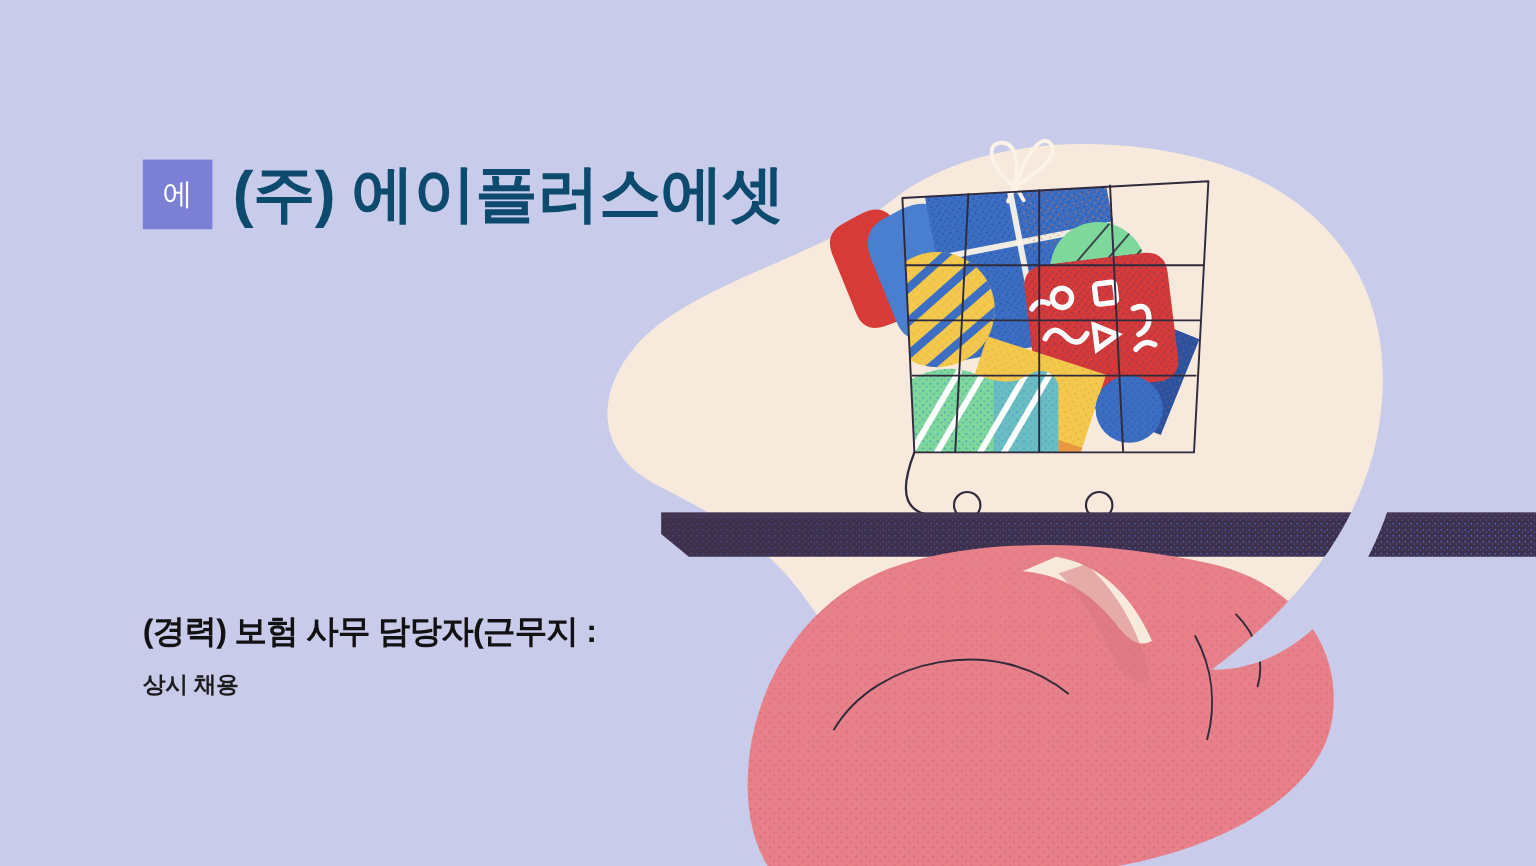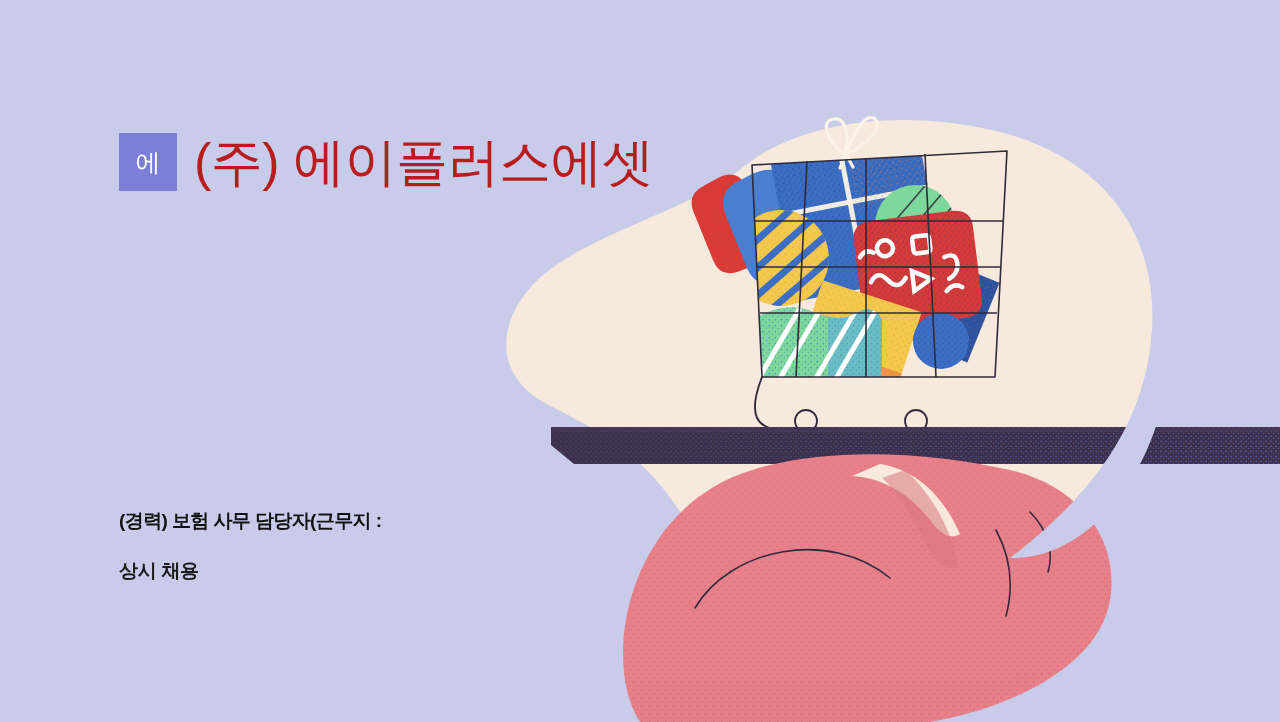--- a/index.html
+++ b/index.html
@@ -55,32 +55,32 @@
     color: #ffffff;
     font-size: 25px;
     font-weight: 400;
     line-height: 1;
     font-family: "Liberation Sans", "DejaVu Sans", sans-serif;
   }
 
   .company-title {
     margin-left: 17px;
     font-size: 52px;
-    font-weight: 400;
-    color: #b91c1c;
+    font-weight: 700;
+    color: #0c4a6e;
     letter-spacing: -0.5px;
     line-height: 1.05;
     white-space: nowrap;
   }
 
   .job-title {
     position: absolute;
     left: 119px;
     top: 508px;
-    font-size: 19px;
+    font-size: 27px;
     font-weight: 700;
     color: #121212;
     letter-spacing: -0.6px;
     white-space: nowrap;
   }
 
   .hiring-status {
     position: absolute;
     left: 119px;
     top: 558px;

